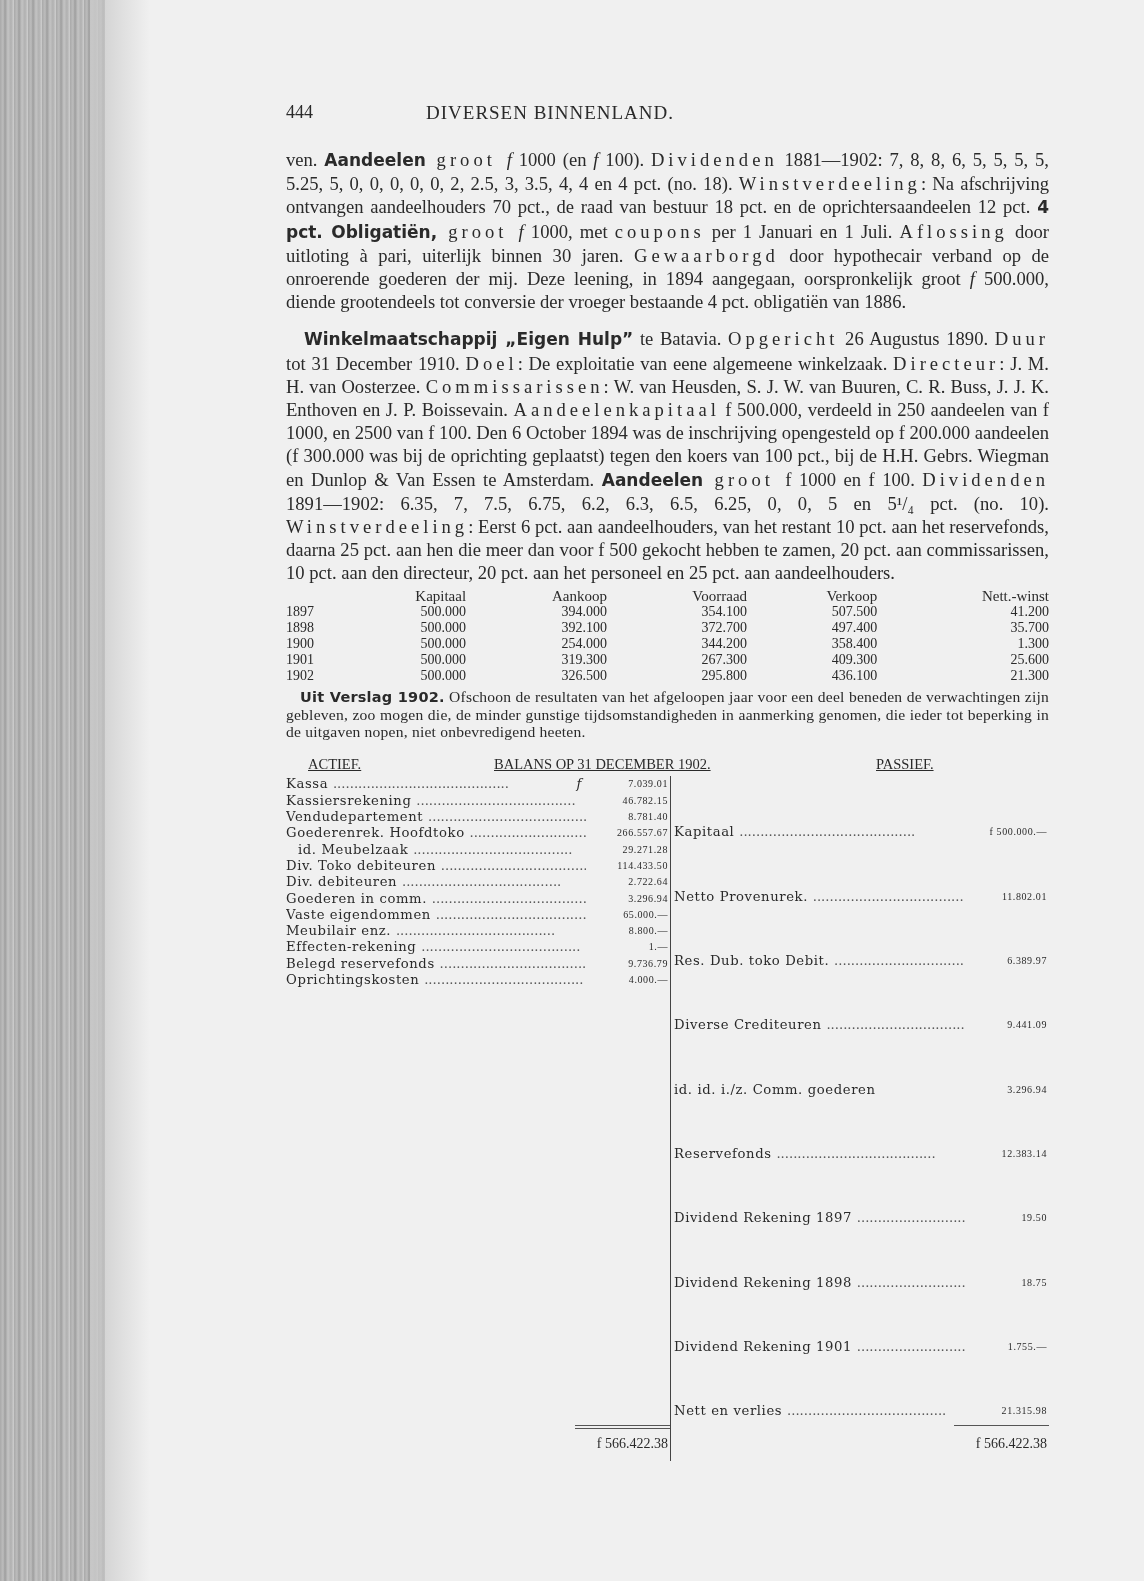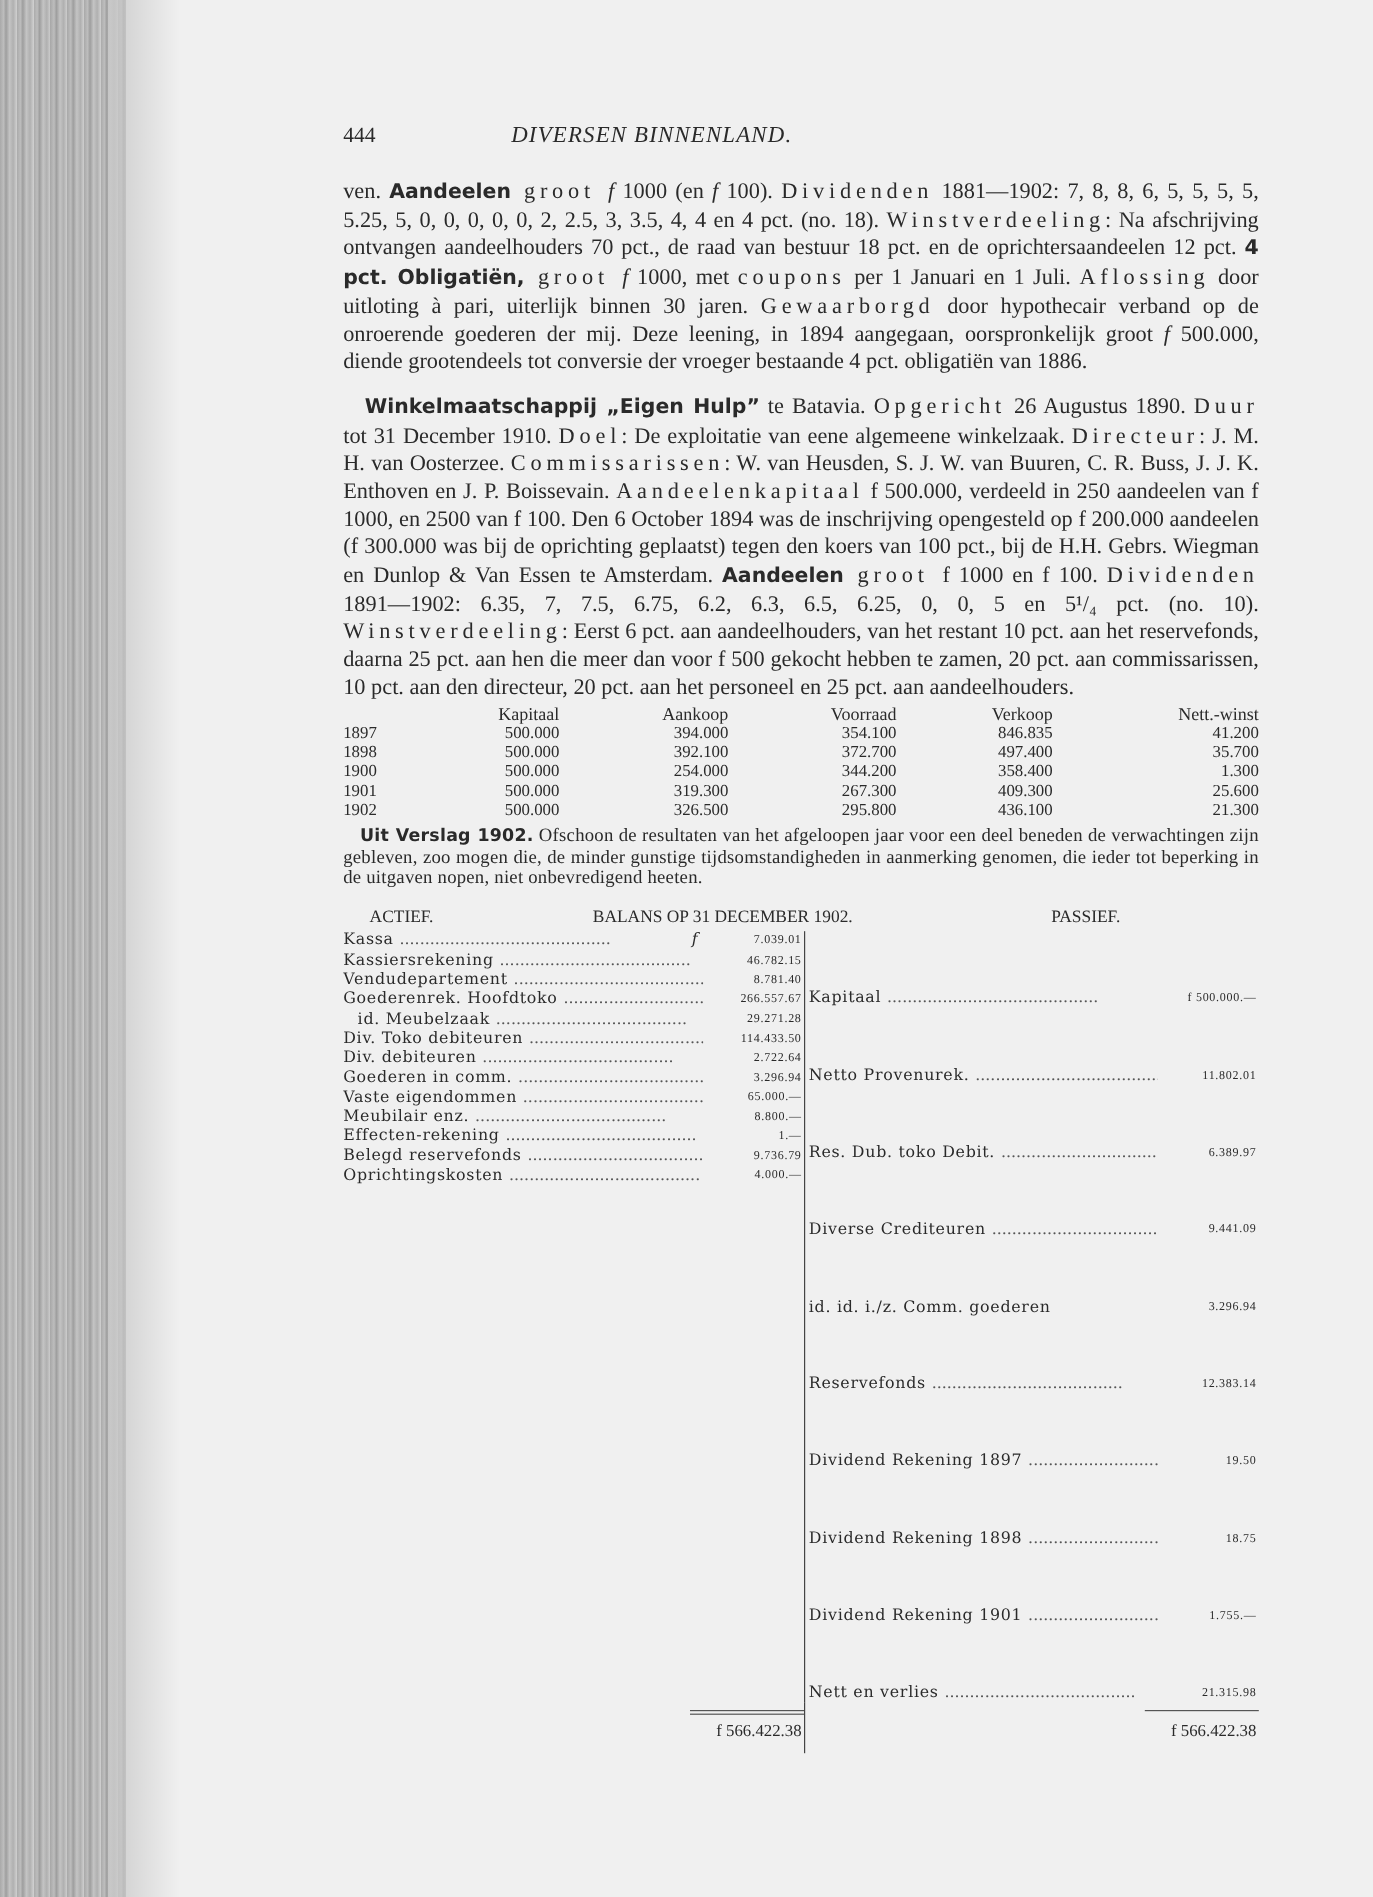--- a/index.html
+++ b/index.html
@@ -20,21 +20,21 @@
       background: linear-gradient(90deg, rgba(200,200,200,0.9), rgba(240,240,240,0));
     }
     .page {
       position: absolute; left: 286px; top: 98px; width: 763px;
     }
     .header {
       position: relative; height: 30px; font-size: 19px;
     }
     .page-num { position: absolute; left: 0; top: 4px; font-size: 18px; }
     .running-title {
-      position: absolute; left: 140px; top: 4px; font-style: italic; letter-spacing: 1px;
+      position: absolute; left: 140px; top: 4px; letter-spacing: 1px;
     }
     .body-text {
       margin-top: 20px;
       font-size: 18.6px; line-height: 23.2px; text-align: justify;
     }
     .body-text p { margin: 0; }
     .body-text p.indent { text-indent: 18px; margin-top: 14px; }
     .b { font-family: "DejaVu Sans", "Liberation Sans", sans-serif; font-weight: bold; font-size: 17px; }
     .sp { letter-spacing: 4px; }
     .f { font-style: italic; }
@@ -49,21 +49,21 @@
 
     .verslag {
       margin-top: 4px; font-size: 15.6px; line-height: 17.4px; text-align: justify;
       text-indent: 14px; letter-spacing: 0.2px;
     }
     .verslag .b { font-size: 14.5px; }
 
     .balans-title {
       margin-top: 2px; font-size: 14.5px; position: relative; height: 20px;
     }
-    .balans-title span { position: absolute; top: 0; }
+    .balans-title span { position: absolute; top: 0; text-decoration: underline; }
     .balans {
       display: flex; font-family: "DejaVu Serif", serif; font-size: 13.2px; line-height: 16.3px;
       letter-spacing: 0.6px;
     }
     .col-left { width: 384px; border-right: 1px solid #444; }
     .col-right { width: 378px; }
     .row { display: flex; justify-content: center; white-space: nowrap; }
     .row .lbl { flex: 1; overflow: hidden; }
     .row .dots { color: #555; letter-spacing: 0; }
     .row .amt { font-family: "Liberation Serif", serif; font-size: 10px; text-align: right; min-width: 82px; padding-right: 2px; }
@@ -103,21 +103,21 @@
         <th>Verkoop</th>
         <th>Nett.-winst</th>
       </tr>
     </thead>
     <tbody>
       <tr>
           <td class="yr">1897</td>
           <td>500.000</td>
           <td>394.000</td>
           <td>354.100</td>
-          <td>846.835</td>
+          <td>507.500</td>
           <td>41.200</td>
         </tr>
       <tr>
           <td class="yr">1898</td>
           <td>500.000</td>
           <td>392.100</td>
           <td>372.700</td>
           <td>497.400</td>
           <td>35.700</td>
         </tr>

